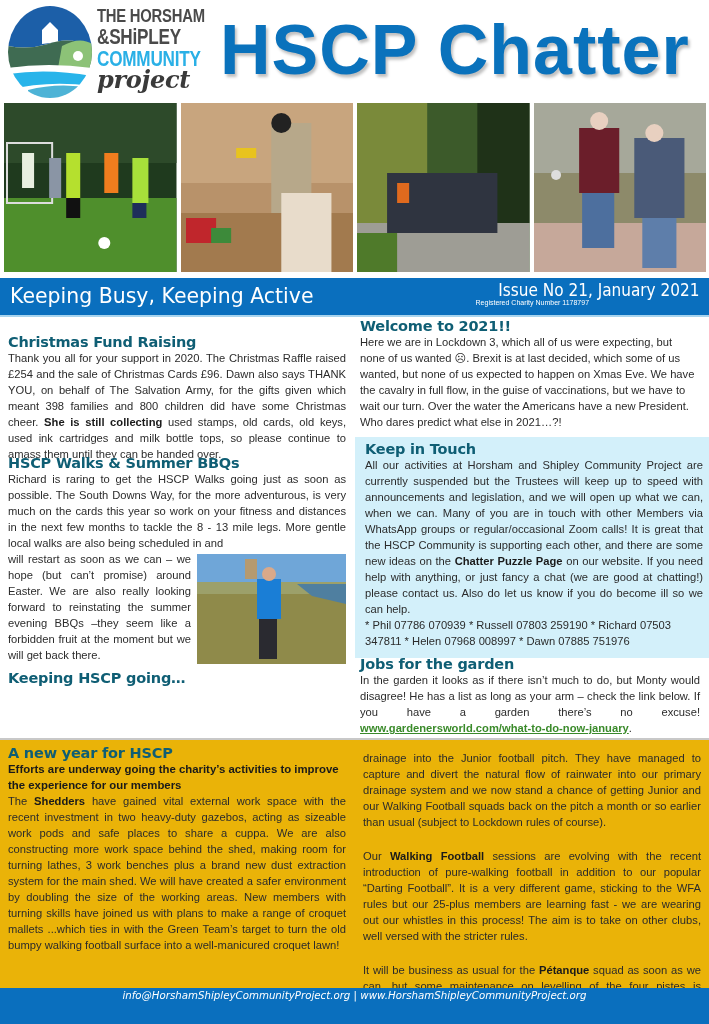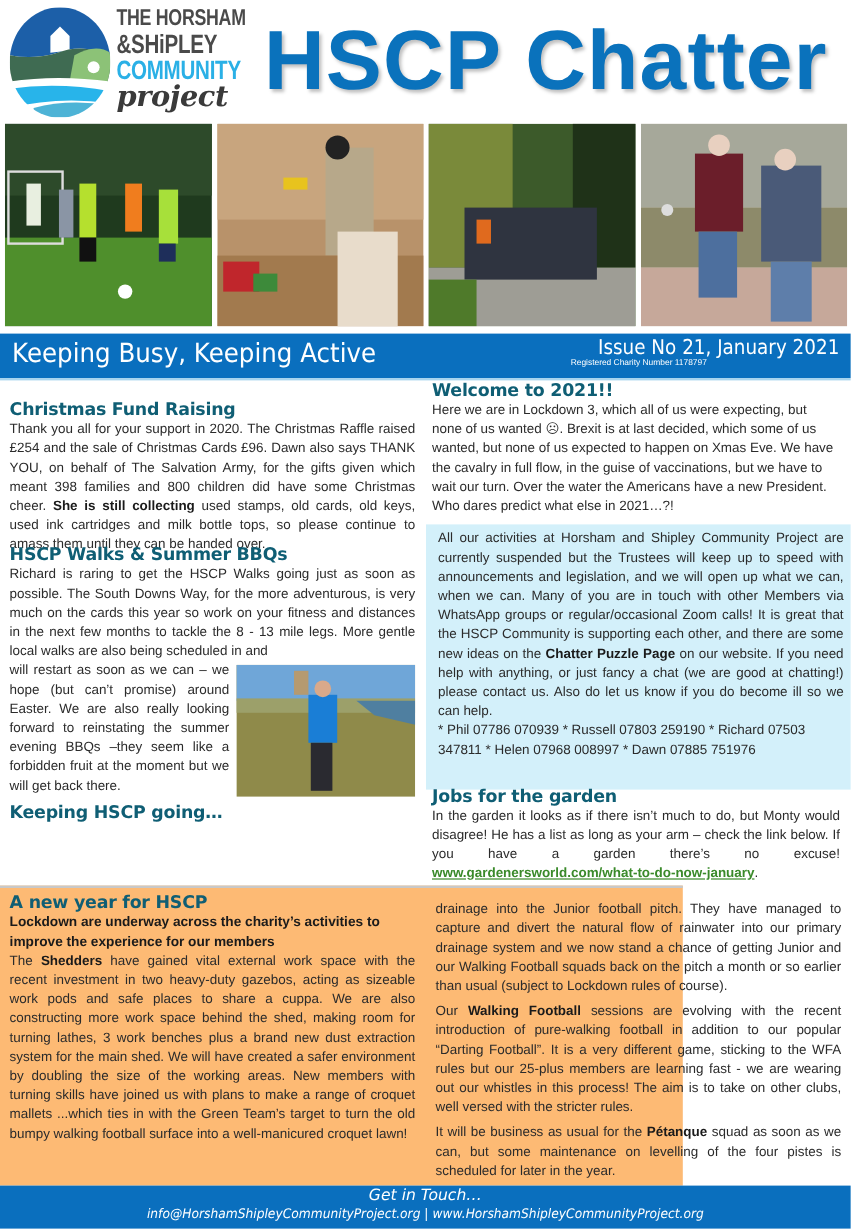--- a/index.html
+++ b/index.html
@@ -37,25 +37,25 @@
   .c3 { left: 8px; top: 670px; width: 338px; }
   .walk-img { float: right; width: 149px; height: 110px; margin: 3px 0 0 6px; }
   .walk-img svg { width: 100%; height: 100%; display: block; }
   .walk-left { text-align: left; }
 
   .r1 { left: 360px; top: 318px; width: 340px; }
   .keep { position: absolute; left: 355px; top: 437px; width: 354px; height: 221px; background: #d3f0fa; padding: 4px 6px 0 10px; }
   .r3 { left: 360px; top: 656px; width: 340px; }
   .link { color: #3a8a2a; font-weight: bold; text-decoration: underline; }
 
-  .newyear { position: absolute; left: 0; top: 738px; width: 569px; height: 250px; background: #fdba74; border-top: 2px solid #c8c8c8; text-decoration: underline; }
+  .newyear { position: absolute; left: 0; top: 738px; width: 709px; height: 250px; background: #eab308; border-top: 2px solid #c8c8c8; text-decoration: underline; }
   .ny-left { position: absolute; left: 8px; top: 5px; width: 338px; }
   .ny-right { position: absolute; left: 363px; top: 10px; width: 338px; }
   .ny-sub { font-size: 11.4px; font-weight: bold; color: #1a1a1a; line-height: 16px; }
-  .gap { margin-top: 5px; }
+  .gap { margin-top: 18px; }
 
   .footer { position: absolute; left: 0; top: 988px; width: 709px; height: 36px; background: #0a6fbe; color: #fff; text-align: center; }
   .f1 { font-family: "DejaVu Sans", sans-serif; font-style: italic; font-size: 13px; padding-top: 1px; }
   .f2 { font-family: "DejaVu Sans", sans-serif; font-style: italic; font-size: 11px; margin-top: 1px; transform: scaleX(0.93); white-space: nowrap; }
   .divider-line { position: absolute; left: 0; width: 709px; height: 2px; background: #a8d4ee; }
 </style>
 </head>
 <body>
 
 <div class="header">
@@ -174,38 +174,38 @@
 <div class="col c3">
   <h2>Keeping HSCP going…</h2>
 </div>
 
 <div class="col r1">
   <h2>Welcome to 2021!!</h2>
   <p class="body" style="text-align:left;">Here we are in Lockdown 3, which all of us were expecting, but none of us wanted ☹.  Brexit is at last decided, which some of us wanted, but none of us expected to happen on Xmas Eve. We have the cavalry in full flow, in the guise of vaccinations, but we have to wait our turn. Over the water the Americans have a new President. Who dares predict what else in 2021…?!</p>
 </div>
 
 <div class="keep">
+  <h2>Keep in Touch</h2>
   <p class="body"><span>All our activities at Horsham and Shipley Community Project are currently suspended but the Trustees will keep up to speed with announcements and legislation, and we will open up what we can, when we can. Many of you are in touch with other Members via WhatsApp groups or regular/occasional Zoom calls! It is great that the HSCP Community is supporting each other, and there are some new ideas on the </span><b>Chatter Puzzle Page</b><span> on our website. If you need help with anything, or just fancy a chat (we are good at chatting!) please contact us. Also do let us know if you do become ill so we can help.</span></p>
   <p class="body" style="text-align:left;">* Phil 07786 070939  * Russell 07803 259190 * Richard 07503 347811  * Helen 07968 008997  * Dawn 07885 751976</p>
 </div>
 
 <div class="col r3">
   <h2>Jobs for the garden</h2>
   <p class="body"><span>In the garden it looks as if there isn’t much to do, but Monty would disagree! He has a list as long as your arm – check the link below. If you have a garden there’s no excuse! </span><a class="link">www.gardenersworld.com/what-to-do-now-january</a><span>.</span></p>
 </div>
 
 <div class="newyear">
   <div class="ny-left">
     <h2>A new year for HSCP</h2>
-    <div class="ny-sub">Lockdown are underway across the charity’s activities to improve the experience for our members</div>
+    <div class="ny-sub">Efforts are underway going the charity’s activities to improve the experience for our members</div>
     <p class="body"><span>The </span><b>Shedders</b><span> have gained vital external work space with the recent investment in two heavy-duty gazebos, acting as sizeable work pods and safe places to share a cuppa. We are also constructing more work space behind  the shed, making room for turning lathes, 3 work benches plus a brand new dust extraction system for the main shed. We will have created a safer environment by doubling the size of the working areas. New members with turning skills have joined us with plans to make a range of croquet mallets ...which ties in with the Green Team’s target to turn the old bumpy walking football surface into a well-manicured croquet lawn!</span></p>
   </div>
   <div class="ny-right">
     <p class="body">drainage into the Junior football pitch. They have managed to capture and divert the natural flow of rainwater into our primary drainage system and we now stand a chance of getting Junior and our Walking Football squads back on the pitch a month or so earlier than usual (subject to Lockdown rules of course).</p>
     <p class="body gap"><span>Our </span><b>Walking Football</b><span> sessions are evolving with the recent introduction of pure-walking football in addition to our popular “Darting Football”. It is a very different game, sticking to the WFA rules but our 25-plus members are learning fast - we are wearing out our whistles in this process! The aim is to take on other clubs, well versed with the stricter rules.</span></p>
     <p class="body gap"><span>It will be business as usual for the </span><b>Pétanque</b><span> squad as soon as we can, but some maintenance on levelling of the four pistes is scheduled for later in the year.</span></p>
   </div>
 </div>
 
 <div class="footer">
-  <div class="f1">Get in Touch…</div>
   <div class="f2"><a>info@HorshamShipleyCommunityProject.org</a><span> | </span><a>www.HorshamShipleyCommunityProject.org</a></div>
 </div>
 
 </body></html>

